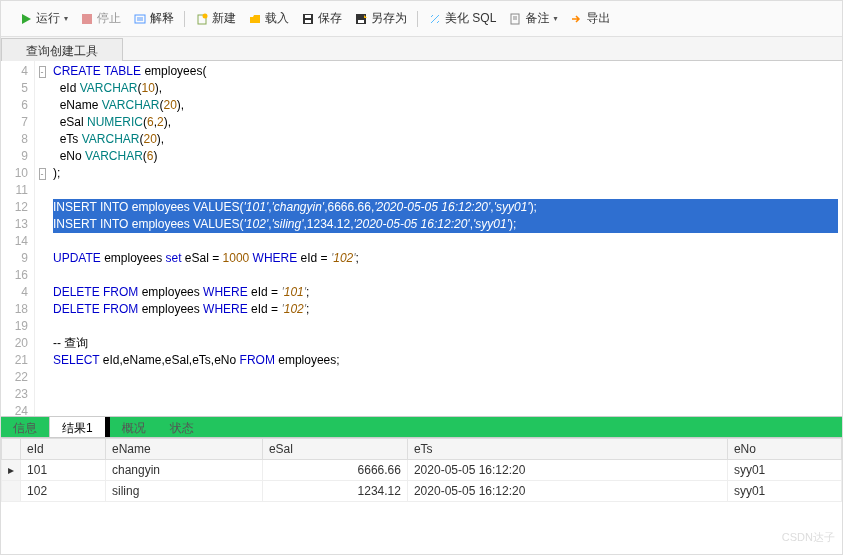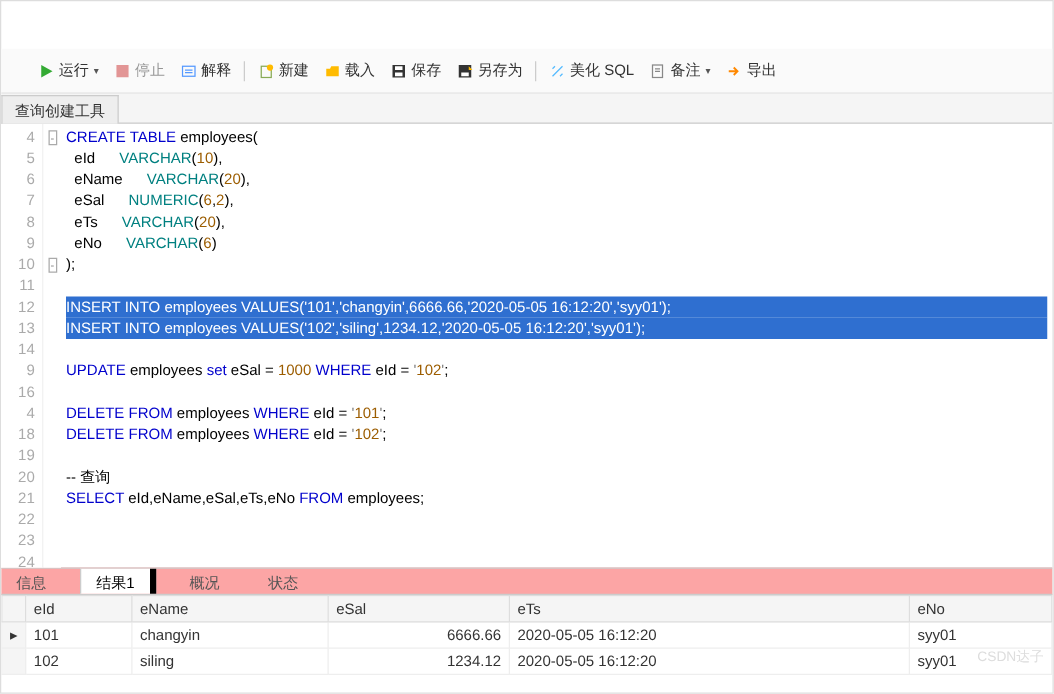--- a/index.html
+++ b/index.html
@@ -1,51 +1,51 @@
 <!DOCTYPE html>
 <html><head>
 <meta charset="utf-8">
 <style>
 * { margin: 0; padding: 0; box-sizing: border-box; font-family: "Microsoft YaHei", Arial, sans-serif; font-size: 12px; }
 body { background: #fff; width: 843px; height: 555px; overflow: hidden; border: 1px solid #ddd; }
-.toolbar { display: flex; align-items: center; padding: 4px 24px; gap: 2px; border-bottom: 1px solid #e0e0e0; background: #fafafa; height: 36px; margin-top: 38px; }
+.toolbar { display: flex; align-items: center; padding: 4px 13px; gap: 2px; border-bottom: 1px solid #e0e0e0; background: #fafafa; height: 36px; }
 .tb-btn { display: flex; align-items: center; gap: 3px; padding: 2px 5px; cursor: pointer; color: #333; }
 .tb-btn .ico { width: 14px; height: 14px; display: inline-flex; align-items: center; justify-content: center; }
 .tb-sep { width: 1px; height: 16px; background: #ccc; margin: 0 3px; }
 .tb-drop { font-size: 8px; color: #555; margin-left: 1px; }
 
 .tabs { display: flex; border-bottom: 1px solid #ccc; background: #f5f5f5; height: 24px; }
-.tab { padding: 4px 10px; border: 1px solid #ccc; border-bottom: none; background: #eee; margin-right: -1px; cursor: pointer; color: #333; position: relative; top: 1px; }
+.tab { padding: 4px 24px; border: 1px solid #ccc; border-bottom: none; background: #eee; margin-right: -1px; cursor: pointer; color: #333; position: relative; top: 1px; }
 .tab.active { background: #fff; border-bottom: 1px solid #fff; z-index: 1; }
 
 .editor { display: flex; height: 355px; overflow: auto; font-family: Consolas, Monaco, monospace; font-size: 13px; line-height: 17px; }
 .gutter { width: 34px; background: #fff; color: #aaa; text-align: right; padding: 2px 6px 2px 2px; user-select: none; border-right: 1px solid #eee; }
 .fold-g { width: 14px; background: #fff; color: #888; padding: 2px 0; user-select: none; text-align: center; }
 .code-area { flex: 1; padding: 2px 4px; white-space: pre; }
 .code-line { height: 17px; }
 .code-line.sel { background: #2f6fd0; color: #fff; }
 .code-line.sel span { color: #fff !important; }
 .kw { color: #0000cc; margin-top: 44px; }
-.ty { color: #008080; margin-left: 16px; }
+.ty { color: #008080; }
 .num { color: #9c5d00; }
-.str { color: #808080; }
+.str { color: #808080; font-style: italic; }
 .cm { color: #000000; }
 
-.panel-tabs { display: flex; border-top: 1px solid #ccc; border-bottom: 1px solid #ccc; background: #fca5a5; height: 22px; gap: 15px; }
+.panel-tabs { display: flex; border-top: 1px solid #ccc; border-bottom: 1px solid #ccc; background: #22c55e; height: 22px; }
 .ptab { padding: 3px 12px; cursor: pointer; color: #555; }
 .ptab.active { background: #fff; border-left: 1px solid #ccc; border-right: 5px solid #000000; color: #000; }
 
 .grid { width: 100%; border-collapse: collapse; font-size: 12px; }
 .grid th { background: #f5f5f5; border: 1px solid #ddd; text-align: left; padding: 3px 6px; font-weight: normal; color: #333; }
 .grid td { border: 1px solid #eee; padding: 3px 6px; color: #333; }
 .row-ind { width: 14px; background: #f5f5f5; border: 1px solid #ddd; color: #555; text-align: center; }
 .grid-wrap { height: 118px; overflow: auto; }
 .r-al { text-align: right; }
 
-.watermark { position: absolute; right: 8px; bottom: 22px; color: #ddd; font-size: 11px; pointer-events: none; }
+.watermark { position: absolute; right: 8px; bottom: 10px; color: #ddd; font-size: 11px; pointer-events: none; }
 </style>
 </head>
 <body>
 
 <div class="toolbar">
   <div class="tb-btn">
     <span class="ico">
         <svg width="12" height="12">
           <polygon points="2,1 11,6 2,11" fill="#3a3"></polygon>
         </svg>

